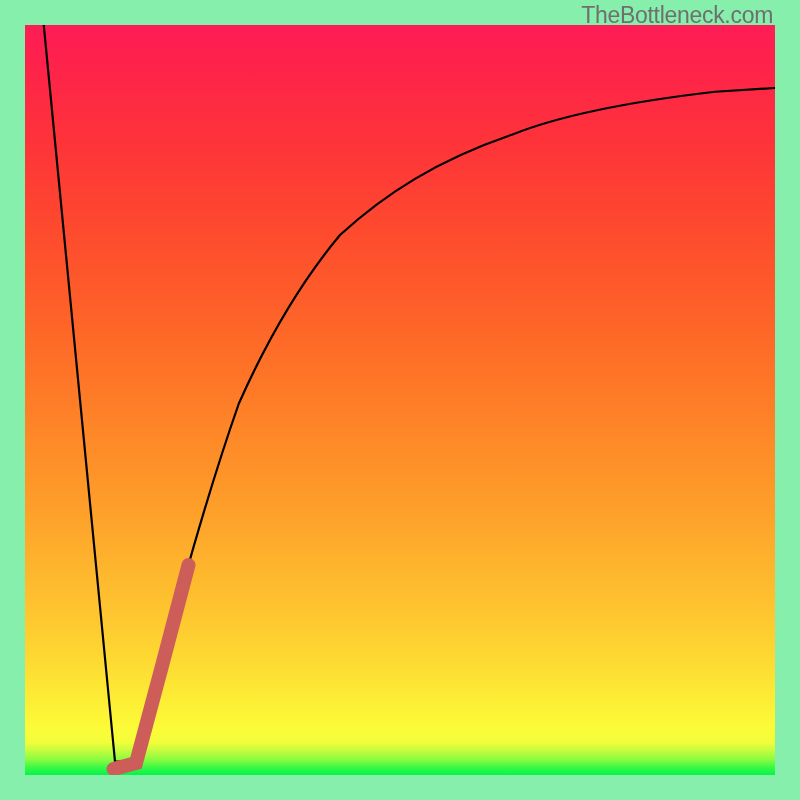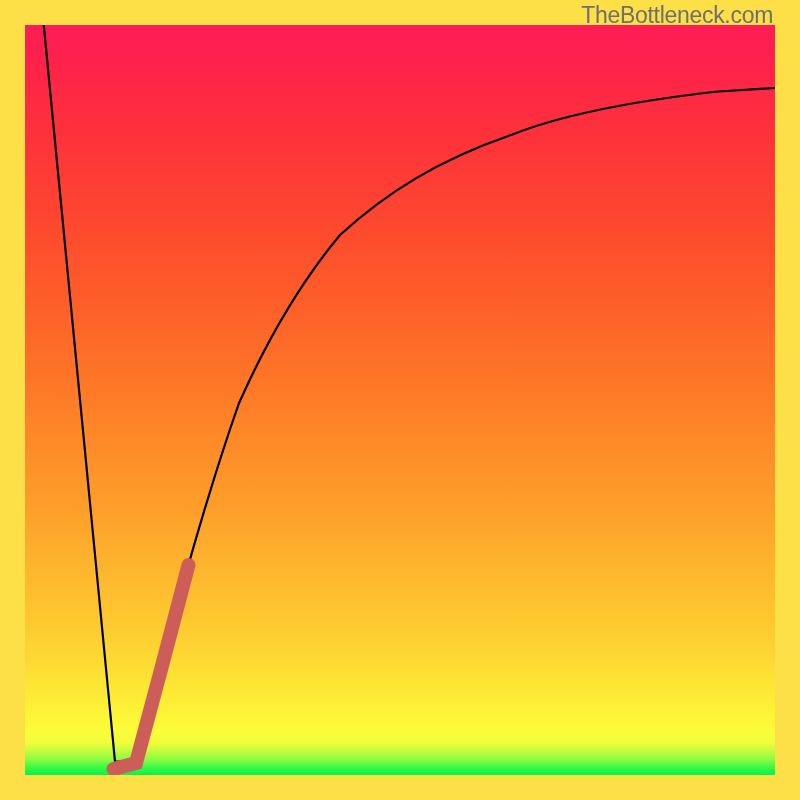--- a/index.html
+++ b/index.html
@@ -1,17 +1,17 @@
 <!DOCTYPE html>
 <html><head>
 <meta charset="utf-8">
 <style>
   * { margin: 0; padding: 0; box-sizing: border-box; }
   body { width: 800px; height: 800px; overflow: hidden; position: relative; background: #000; font-family: Arial, sans-serif; }
-  .outer-frame { position: absolute; inset: 0; background: #fde047; }
+  .outer-frame { position: absolute; inset: 0; background: #86efac; }
   .plot-area {
     position: absolute;
     top: 25px; left: 25px;
     width: 750px; height: 750px;
     background: linear-gradient(to top,
       #02f54a 0%, #3af845 1%, #86fb41 2%, #c3fc3e 3.2%, #f3fd3a 4.4%,
       #fcfb38 6.3%, #fdeb35 10.5%, #fdd932 15.5%, #fec730 21%,
       #feb42d 28%, #fea02a 35%, #fe8b28 44%, #fe7527 53%, #fe5e29 63%,
       #fe472f 74%, #fe323a 85%, #fe224b 95%, #fe1c56 100%);
   }

